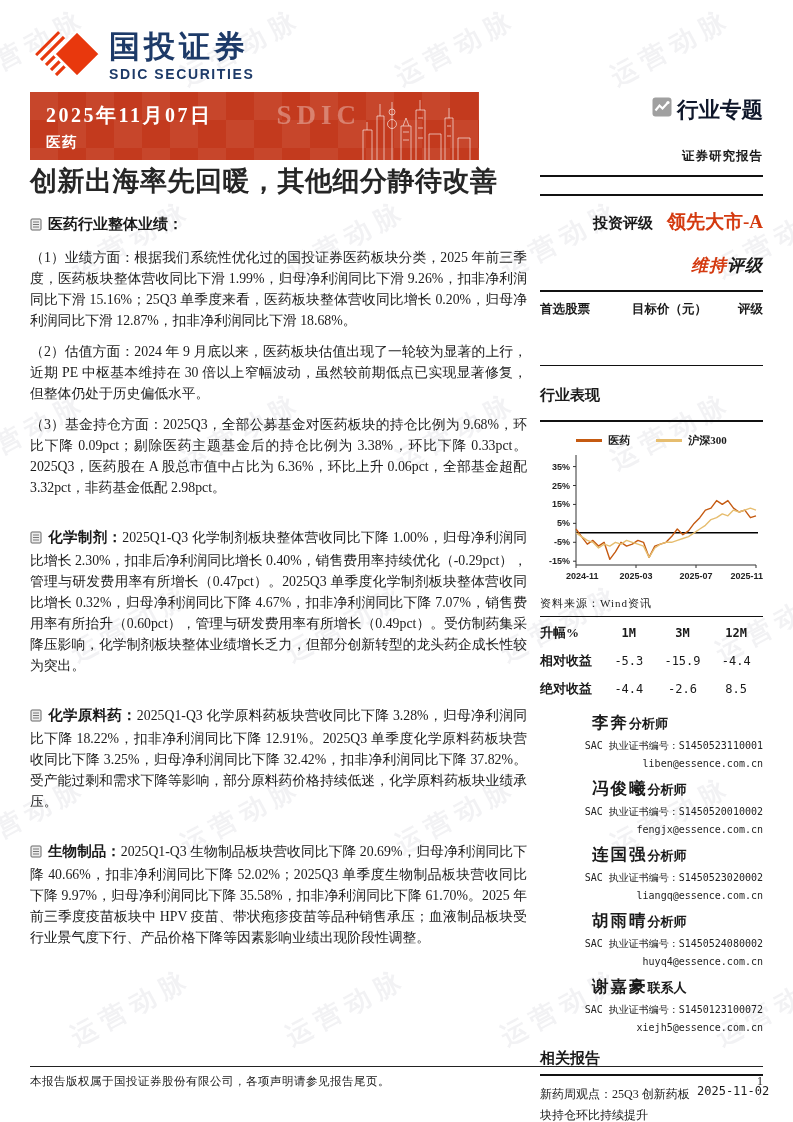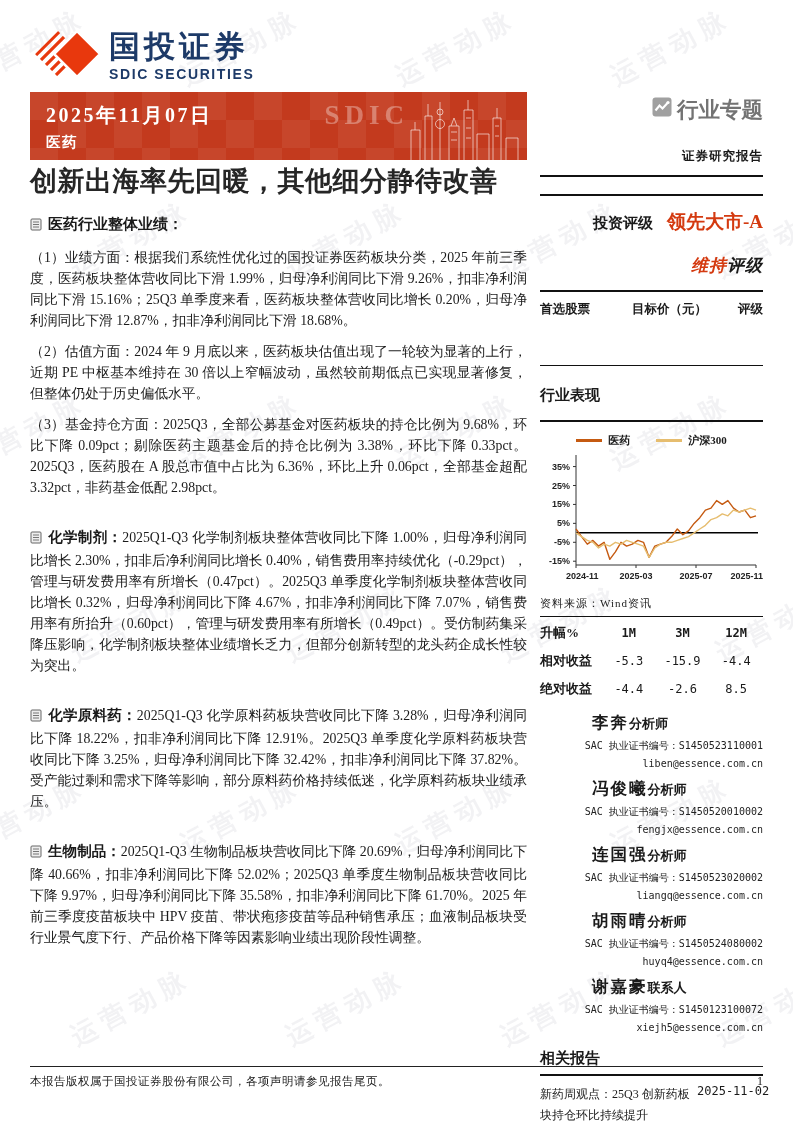--- a/index.html
+++ b/index.html
@@ -11,21 +11,21 @@
   .watermark-layer { position:absolute; inset:0; pointer-events:none; z-index:0; }
   .wm { position:absolute; transform:rotate(-28deg); font-size:26px; font-weight:bold;
         color:rgba(185,185,192,0.18); letter-spacing:7px; white-space:nowrap; }
 
   
   .brand-row { position:absolute; left:35px; top:22px; display:flex; align-items:center; gap:10px; z-index:2; }
   .brand-cn { font-family:"Liberation Sans","DejaVu Sans",sans-serif; font-size:31px; font-weight:bold; color:#1d3a68; letter-spacing:4px; line-height:1.1; }
   .brand-en { font-family:"Liberation Sans","DejaVu Sans",sans-serif; font-size:14px; font-weight:bold; color:#1d3a68; letter-spacing:1.6px; margin-top:1px; }
 
   
-  .banner { position:absolute; left:30px; top:92px; width:497px; height:68px; z-index:2;
+  .banner { position:absolute; left:30px; top:92px; width:449px; height:68px; z-index:2;
             background-color:#c33a1e;
             background-image:conic-gradient(from 90deg, rgba(255,255,255,0.06) 0 25%, transparent 0 50%, rgba(255,255,255,0.06) 0 75%, transparent 0);
             background-size:56px 56px; padding:10px 16px; color:#fff; }
   .banner-date { font-size:20px; font-weight:bold; letter-spacing:2.5px; }
   .banner-industry { font-size:14.5px; font-weight:bold; letter-spacing:1.5px; margin-top:4px; }
   .banner-watermark { position:absolute; right:118px; top:8px; font-size:27px; font-weight:bold;
             color:rgba(255,255,255,0.33); letter-spacing:5px; font-family:"Liberation Serif",serif; }
   .banner-skyline { position:absolute; right:2px; bottom:0; }
 
   
@@ -36,21 +36,21 @@
   .left-col { position:absolute; left:30px; top:214px; width:497px; z-index:2; font-size:13.8px; line-height:21px; text-align:justify; }
   .sec-heading { font-size:15px; font-weight:bold; margin-bottom:10px; }
   .left-col p { margin-bottom:10px; }
   .block { margin-top:29px; }
   .block b { font-size:14.5px; }
   .doc-icon { display:inline-block; vertical-align:-2px; margin-right:6px; }
 
   
   .right-col { position:absolute; left:540px; top:95px; width:223px; z-index:2; }
   .type-row { display:flex; justify-content:flex-end; align-items:center; gap:5px;
-              font-size:21.5px; font-weight:bold; color:#737373; }
+              font-size:21.5px; font-weight:bold; color:#0f172a; }
   .subtype { text-align:right; font-size:12.5px; font-weight:bold; margin-top:24px; letter-spacing:1px; }
   .rule-thick { border:none; border-top:2px solid #111; margin-top:10px; }
   .rule-thick2 { border:none; border-top:2px solid #111; margin-top:17px; }
   .rating-block { text-align:right; margin-top:13px; }
   .rating-line1 { display:flex; justify-content:flex-end; align-items:baseline; gap:14px; }
   .rating-label { font-size:15px; font-weight:bold; }
   .rating-value { font-size:19px; font-weight:bold; }
   .rating-line2 { font-size:17px; font-weight:bold; font-style:italic; margin-top:19px; letter-spacing:1px; }
   .stock-table { margin-top:13px; border-top:2px solid #111; }
   .stock-head { display:grid; grid-template-columns:1fr 1.25fr 0.55fr; padding:9px 0 6px 0;

